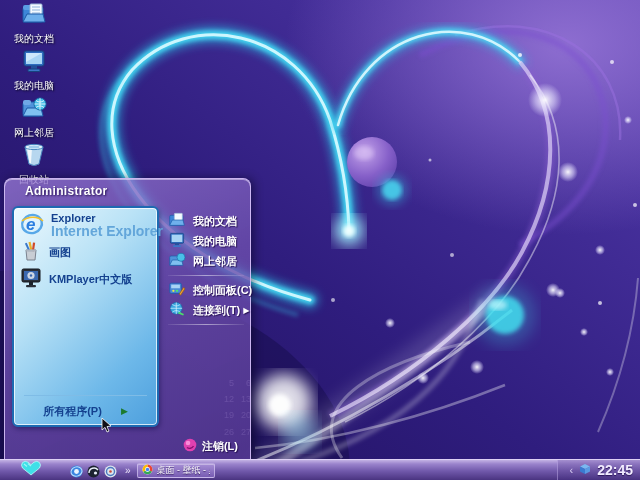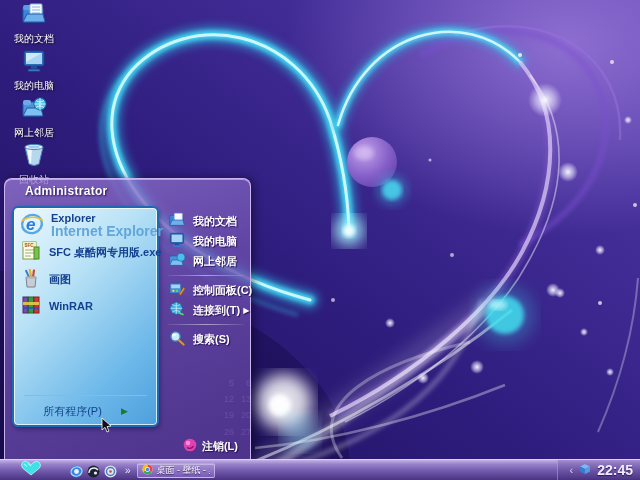--- a/index.html
+++ b/index.html
@@ -28,21 +28,21 @@
     background:linear-gradient(135deg,#eef9fe 0%,#b9e2f6 35%,#6db8e9 75%,#4d9fdd 100%);
     border:2px solid #1d6ab2;border-radius:6px;
     box-shadow:inset 0 0 0 1px rgba(255,255,255,.75),1px 2px 5px rgba(0,0,50,.4);
     padding:4px 2px 4px 2px;display:flex;flex-direction:column;}
   .sm-item{display:flex;align-items:center;gap:7px;padding:1px 4px;height:25px;cursor:default;}
   .sm-item .txt{font-size:11px;font-weight:bold;color:#14418f;line-height:1.1;white-space:nowrap;}
   .sm-item .sub{font-size:14px;color:#63a6da;font-weight:bold;}
   .sm-left .spacer{flex:1;}
   .sm-allprog{border-top:1px solid #7fbce6;margin:0 8px;padding-top:5px;height:20px;
     display:flex;align-items:center;justify-content:center;gap:19px;
-    font-size:11px;font-weight:normal;color:#14418f;cursor:default;}
+    font-size:11px;font-weight:bold;color:#14418f;cursor:default;}
   .ap-arrow{color:#1c7a2e;font-size:9px;}
   .sm-right{flex:1;padding:5px 0 0 9px;color:#fff;}
   .sm-ritem{display:flex;align-items:center;gap:7px;height:20px;font-size:11px;font-weight:bold;
     text-shadow:1px 1px 1px rgba(30,10,70,.85);position:relative;white-space:nowrap;cursor:default;}
   .sm-sep{height:1px;margin:4px 8px 4px 0;
     background:linear-gradient(90deg,rgba(255,255,255,.08),rgba(255,255,255,.5),rgba(255,255,255,.08));}
   .sub-arrow{position:absolute;right:3px;font-size:8px;color:#fff;}
   .sm-footer{position:absolute;bottom:7px;right:12px;display:flex;gap:18px;align-items:center;
     color:#fff;font-size:11px;font-weight:bold;text-shadow:1px 1px 1px rgba(30,10,70,.85);}
   .fbtn{display:flex;align-items:center;gap:5px;cursor:default;}
@@ -250,62 +250,49 @@
               <text x="6" y="18" font-size="17" font-style="italic" font-weight="bold" fill="#2a7de0">e</text>
               <path d="M2 9 C8 4 18 4 23 9" stroke="#f4c02a" stroke-width="1.6" fill="none"></path>
             </svg>
           </span>
           <span class="txt">
             <span>Explorer</span><br>
             <span class="sub">Internet Explorer</span>
           </span>
         </div>
 
-        <div class="sm-item">
-          <span>
-            <svg width="22" height="22" viewBox="0 0 22 22">
-              <rect x="3" y="2" width="13" height="17" fill="#fdfdf4" stroke="#7a9a3a"></rect>
-              <rect x="3" y="2" width="13" height="5" fill="#e8f4c0"></rect>
-              <text x="4.5" y="6.5" font-size="4.5" font-weight="bold" fill="#d03a1e">SFC</text>
-              <line x1="5" y1="10" x2="14" y2="10" stroke="#9ab060"></line>
-                <line x1="5" y1="13" x2="14" y2="13" stroke="#9ab060"></line>
-              <line x1="5" y1="16" x2="11" y2="16" stroke="#9ab060"></line>
-              <rect x="14" y="7" width="5" height="12" fill="#7ec04a" stroke="#4a8a28"></rect>
-            </svg>
-          </span>
-          <span class="txt">SFC 桌酷网专用版.exe</span>
-        </div>
 
 
         <div class="sm-item">
           <span>
             <svg width="22" height="22" viewBox="0 0 22 22">
               <path d="M6 10 L16 10 L15 20 L7 20 Z" fill="#c8cdd4" stroke="#7a828e"></path>
               <rect x="9.3" y="2" width="2.2" height="9" fill="#e8b02a" transform="rotate(-12 10 6)"></rect>
               <rect x="12.5" y="2.5" width="2.2" height="8.5" fill="#d04a2a" transform="rotate(8 13 6)"></rect>
               <rect x="6.5" y="3" width="2" height="8" fill="#3a78c8" transform="rotate(-24 7 7)"></rect>
               <ellipse cx="11" cy="10.5" rx="5" ry="1.3" fill="#aeb6c0"></ellipse>
             </svg>
           </span>
           <span class="txt">画图</span>
         </div>
 
-
         <div class="sm-item">
           <span>
             <svg width="22" height="22" viewBox="0 0 22 22">
-              <rect x="3" y="3" width="5" height="16" fill="#7a4aa8" stroke="#4a2a6a"></rect>
-              <rect x="8.5" y="3" width="5" height="16" fill="#3a9a4a" stroke="#1e6a2a"></rect>
-              <rect x="14" y="3" width="5" height="16" fill="#c83a3a" stroke="#8a1e1e"></rect>
-              <rect x="3" y="8" width="16" height="3" fill="#e8c84a" opacity="0.9"></rect>
-              <rect x="3" y="13" width="16" height="2" fill="#2a4ac8" opacity="0.7"></rect>
-            </svg>
-          </span>
-          <span class="txt">WinRAR</span>
-        </div>
+              <rect x="2" y="2" width="18" height="13" rx="1.5" fill="#2a2f38" stroke="#14181e"></rect>
+              <rect x="4" y="4" width="14" height="9" fill="#3a68b0"></rect>
+              <circle cx="11" cy="8.5" r="3.6" fill="#cdd6e4"></circle>
+                <circle cx="11" cy="8.5" r="1.2" fill="#3a68b0"></circle>
+              <rect x="9" y="15" width="4" height="3" fill="#1c222a"></rect>
+              <rect x="6" y="18" width="10" height="2.2" rx="1" fill="#2a2f38"></rect>
+            </svg>
+          </span>
+          <span class="txt">KMPlayer中文版</span>
+        </div>
+
 
 
         <div class="spacer"></div>
 
         <div class="sm-allprog">
           <span>所有程序(P)</span>
           <span class="ap-arrow">▶</span>
         </div>
       </div>
 
@@ -367,30 +354,20 @@
               <path d="M3 10 h16 M11 2 v16 M5.5 4.5 c3.5 3 7.5 3 11 0 M5.5 15.5 c3.5 -3 7.5 -3 11 0" stroke="#d8f2ff" stroke-width="1" fill="none"></path>
               <path d="M14 16 L21 19" stroke="#4ae06a" stroke-width="2.4"></path>
             </svg>
           </span>
           <span>连接到(T)</span>
           <span class="sub-arrow">▶</span>
         </div>
 
         <div class="sm-sep"></div>
 
-        <div class="sm-ritem">
-          <span>
-            <svg width="18" height="16" viewBox="0 0 24 22">
-              <circle cx="10" cy="9" r="6.5" fill="#cfe9fa" stroke="#3a7ab8" stroke-width="2"></circle>
-              <ellipse cx="8" cy="7" rx="2.6" ry="1.8" fill="#ffffff" opacity="0.9"></ellipse>
-              <path d="M14.5 14 L21 20" stroke="#c89a3a" stroke-width="3" stroke-linecap="round"></path>
-            </svg>
-          </span>
-          <span>搜索(S)</span>
-        </div>
 
       </div>
     </div>
 
     <div class="sm-footer">
       <span class="fbtn">
         <span>
           <svg width="14" height="14" viewBox="0 0 14 14">
             <circle cx="7" cy="7" r="6.3" fill="#e040b0"></circle>
             <circle cx="5" cy="5" r="2.3" fill="#ff9ae0" opacity="0.85"></circle>

